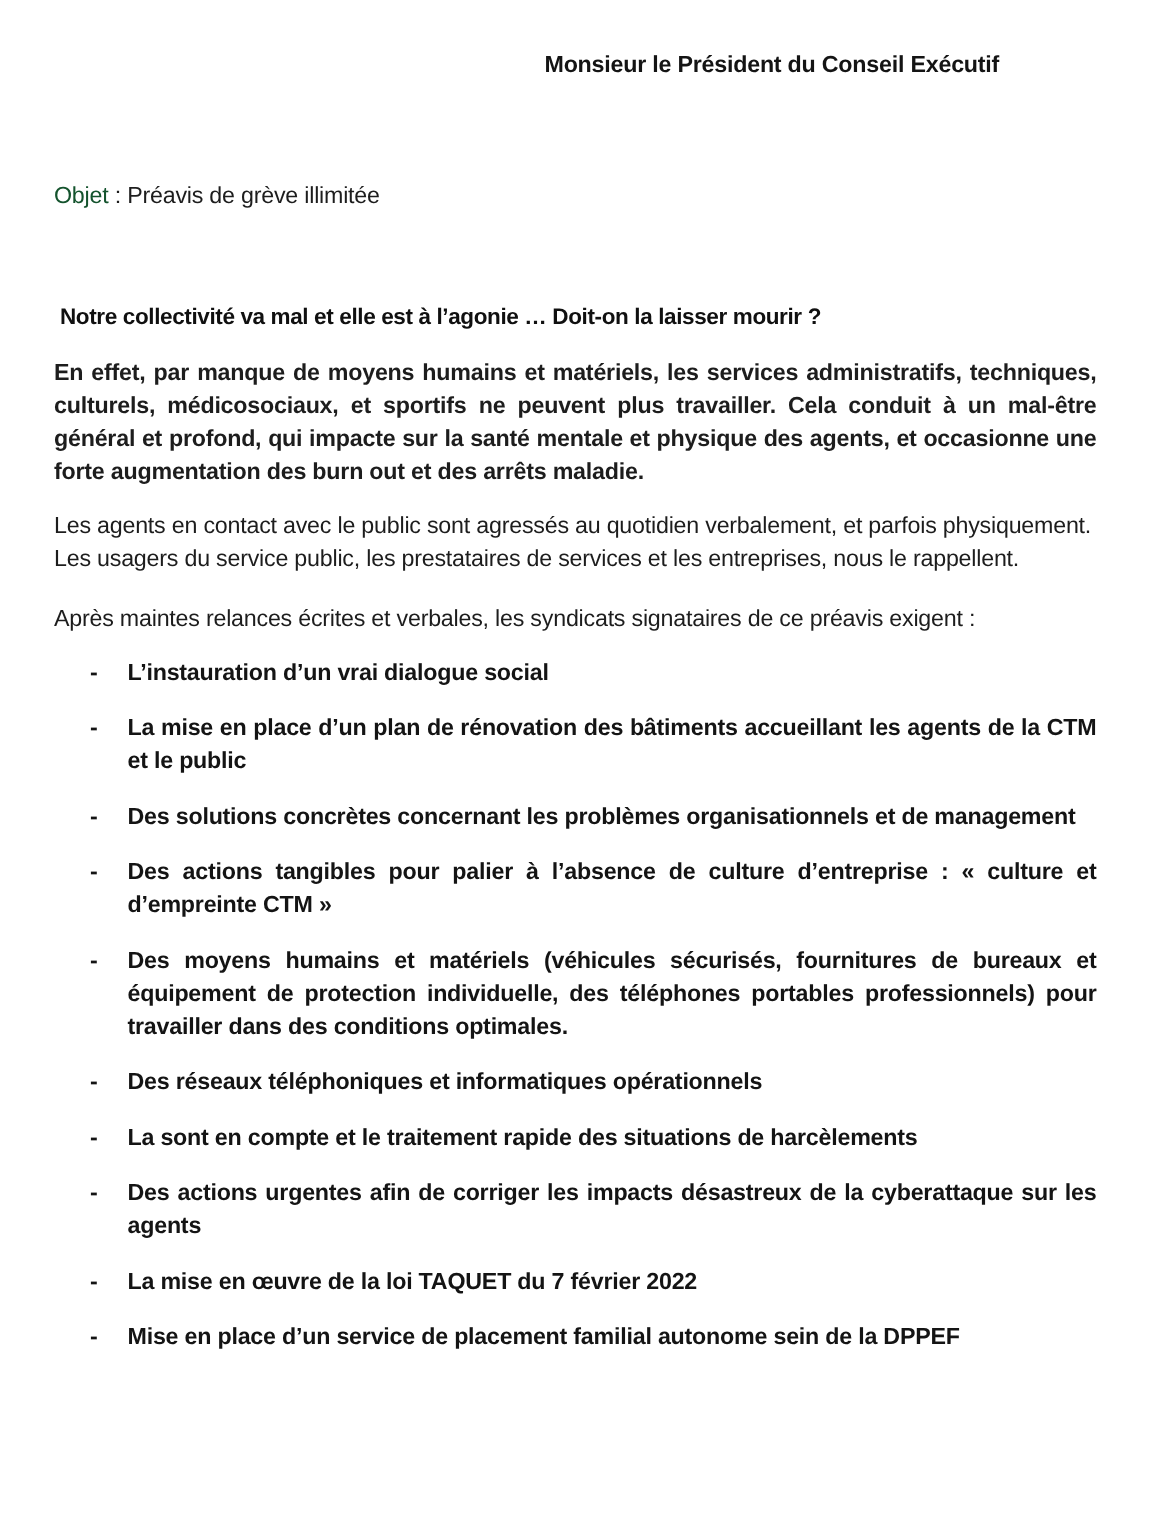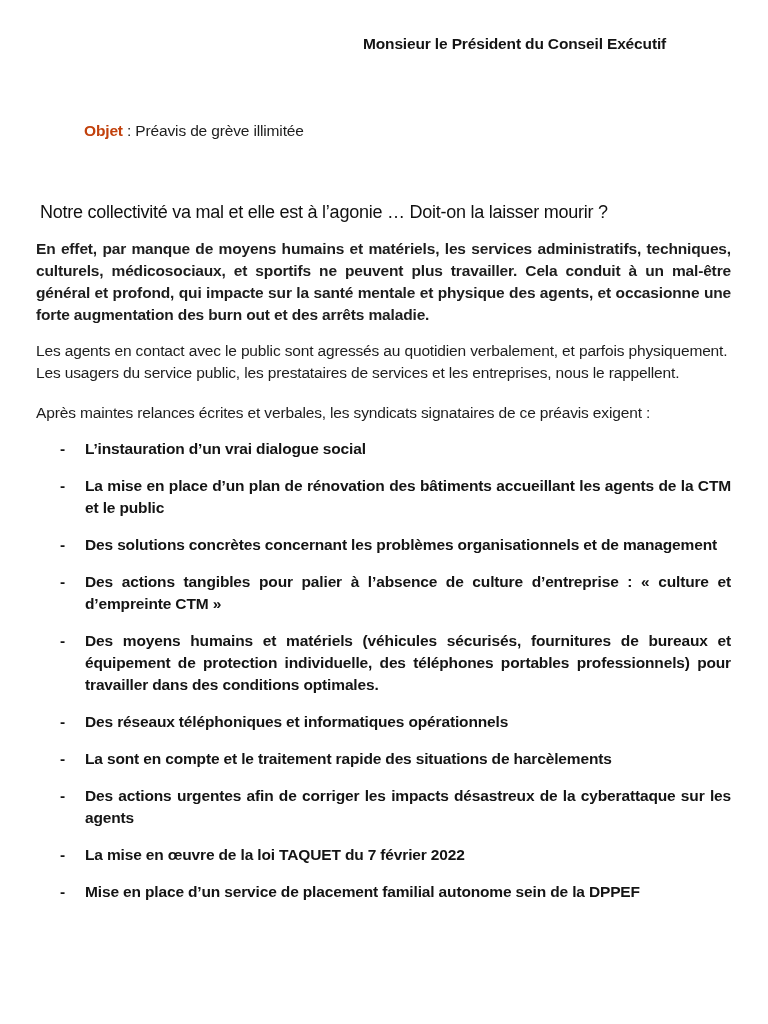--- a/index.html
+++ b/index.html
@@ -14,36 +14,36 @@
     box-sizing: border-box;
     padding: 33px 37px 0 36px;
     background: #ffffff;
     overflow: hidden;
     font-family: "Liberation Sans", "DejaVu Sans", sans-serif;
     font-size: 15.5px;
     line-height: 22px;
     letter-spacing: -0.15px;
     color: #1d1d1d;
   }
-  .bold { font-weight: 700; color: #c2410c; margin-left: 48px; }
+  .bold { font-weight: 400; color: #14532d; }
   .recipient {
     margin-left: 327px;
     margin-bottom: 65px;
     font-weight: 700;
     color: #141414;
     white-space: nowrap;
   }
   .subject { margin-bottom: 58px; }
   .salutation { margin-bottom: 33px; }
   .headline {
     margin: 0 0 14px 0;
     padding-left: 4px;
-    font-size: 18px;
+    font-size: 15px;
     line-height: 24px;
-    font-weight: 400;
+    font-weight: 700;
     letter-spacing: -0.25px;
     color: #101010;
     white-space: nowrap;
   }
   .para { margin: 0; }
   .justify { text-align: justify; }
   .para-block { margin-bottom: 14px; font-weight: bold; }
   .para-group { margin-bottom: 18px; }
   .intro { margin-bottom: 14px; margin-top: 12px; }
   .demands {

